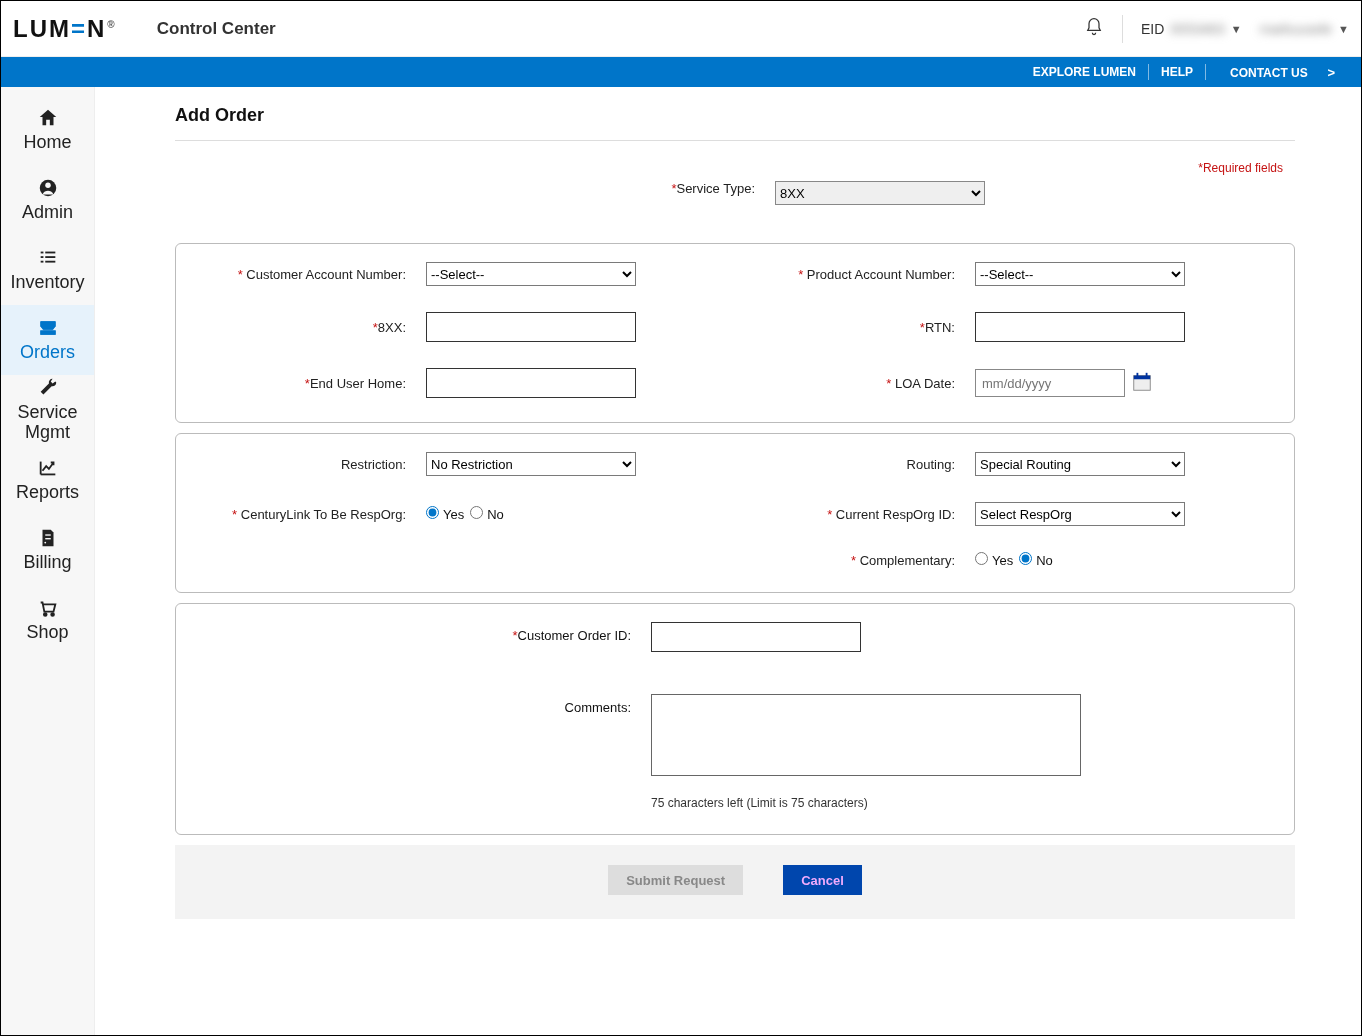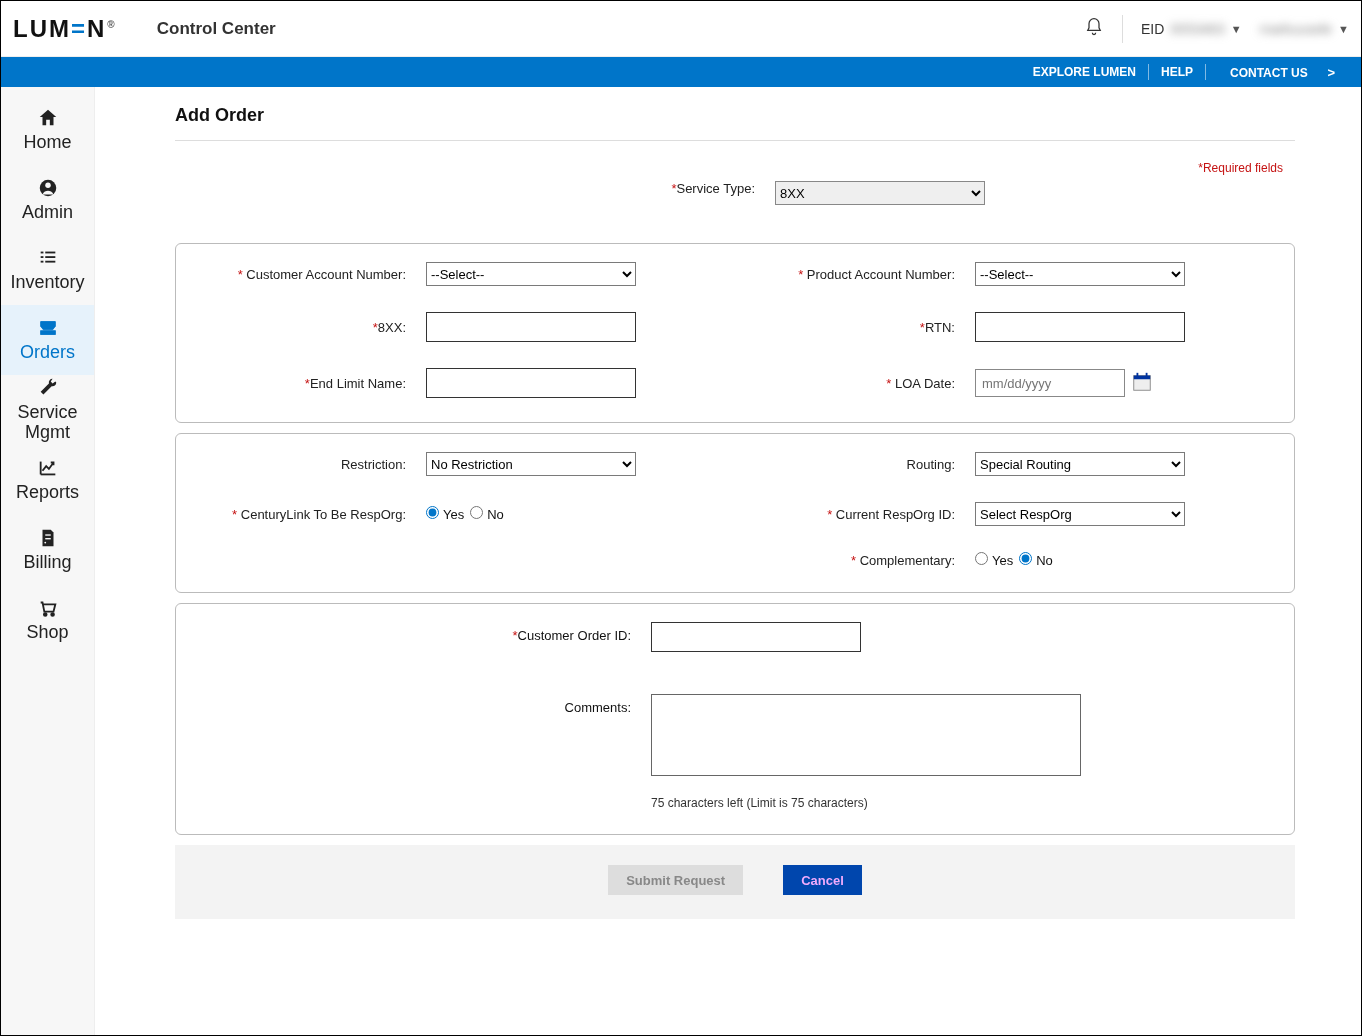--- a/index.html
+++ b/index.html
@@ -207,21 +207,21 @@
               <input class="inp" type="text" style="">
             </div>
         </div>
         <div class="fg">
           <div class="flab"><span class="star">*</span><span>RTN:</span></div>
           <div class="fctrl">
               <input class="inp" type="text" style="">
             </div>
         </div>
         <div class="fg">
-          <div class="flab"><span class="star">*</span><span>End Limit Name:</span></div>
+          <div class="flab"><span class="star">*</span><span>End User Home:</span></div>
           <div class="fctrl">
               <input class="inp" type="text" style="">
             </div>
         </div>
         <div class="fg">
           <div class="flab"><span class="star">* </span><span>LOA Date:</span></div>
           <div class="fctrl">
             <input class="date" type="text" placeholder="mm/dd/yyyy" style="">
             <span class="cal-icon">
               <svg viewBox="0 0 24 24">

